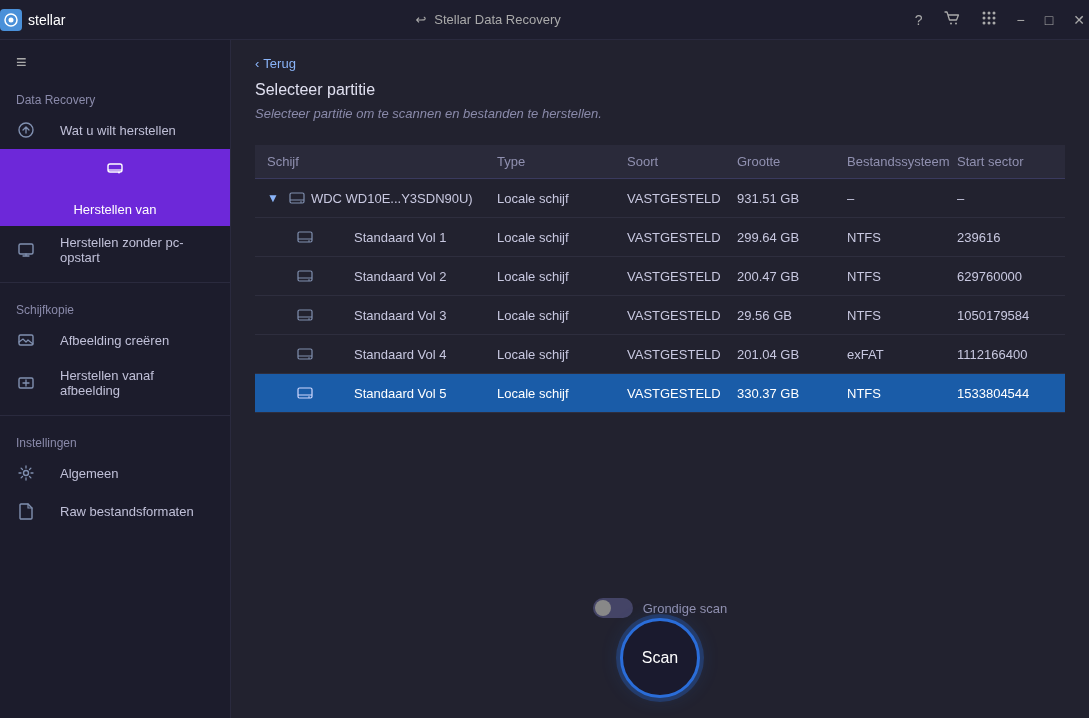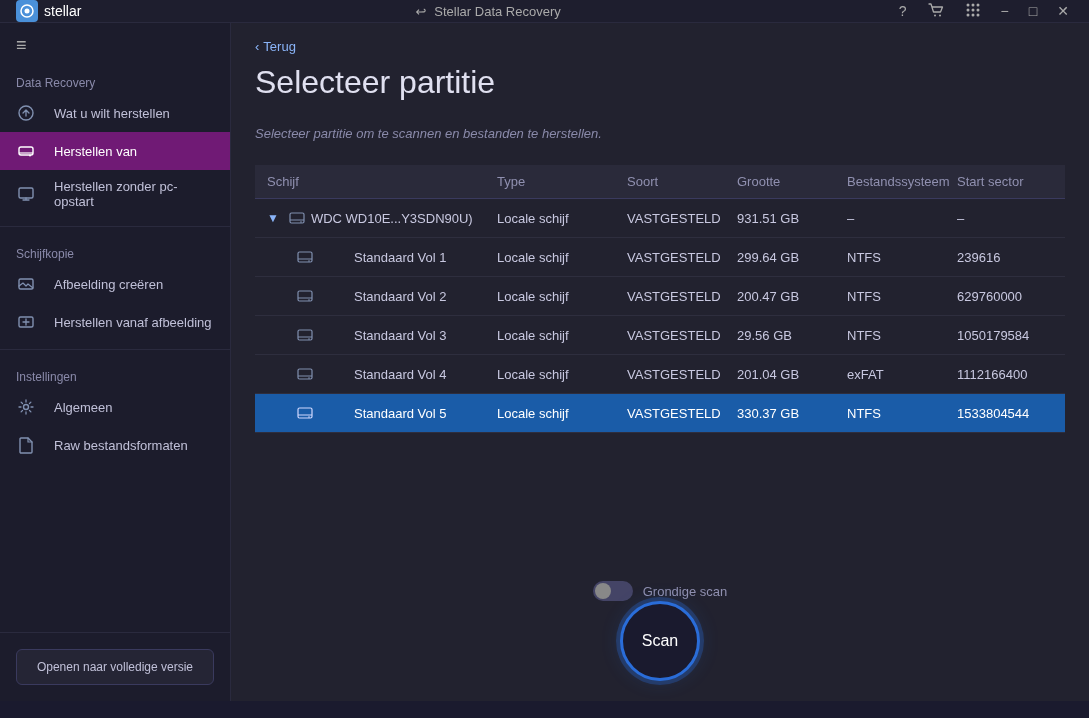--- a/index.html
+++ b/index.html
@@ -10,26 +10,26 @@
       font-family: -apple-system, BlinkMacSystemFont, 'Segoe UI', sans-serif;
       font-size: 13px;
       color: #d0d0d0;
       overflow: hidden;
       position: relative;
     }
 
     
     #titlebar {
       width: 100%;
-      height: 23px;
+      height: 40px;
       background: #1e1e2e;
       display: flex;
       align-items: center;
       justify-content: space-between;
-      padding: 0 16px;
+      padding: 0 0;
       border-bottom: 1px solid #2a2a3e;
     }
     #titlebar-left {
       display: flex;
       align-items: center;
       gap: 10px;
     }
     #logo-area {
       display: flex;
       align-items: center;
@@ -106,29 +106,30 @@
     .section-label {
       color: #8a8aaa;
       font-size: 12px;
       padding: 12px 16px 4px;
       text-transform: none;
       font-weight: 500;
     }
     .sidebar-item {
       display: flex;
       align-items: center;
-      gap: 18px;
+      gap: 24px;
       padding: 9px 16px;
       cursor: pointer;
       color: #c0c0d8;
       font-size: 13px;
     }
     .sidebar-item.active {
-      background: #701a75;
+      background: #6d28d9;
       color: #ffffff;
+      flex-direction: column;
     }
     .sidebar-icon {
       width: 20px;
       height: 20px;
       display: flex;
       align-items: center;
       justify-content: center;
       flex-shrink: 0;
     }
     .section-divider {
@@ -169,23 +170,23 @@
       display: flex;
       align-items: center;
       gap: 4px;
       color: #8ab4f8;
       font-size: 13px;
       cursor: pointer;
       margin-bottom: 10px;
     }
     #page-title {
       color: #e0e0f0;
-      font-size: 32px;
+      font-size: 16px;
       font-weight: 400;
-      margin-bottom: 25px;
+      margin-bottom: 7px;
     }
     #page-subtitle {
       color: #8a8aaa;
       font-size: 13px;
       margin-bottom: 16px;
       font-style: italic;
     }
 
     
     #table-container {
@@ -426,23 +427,20 @@
     <div class="sidebar-item">
       <span class="sidebar-icon">
         <svg width="18" height="18" viewBox="0 0 18 18" fill="none">
             <path d="M5 2h6l4 4v10a1 1 0 01-1 1H4a1 1 0 01-1-1V3a1 1 0 011-1z" stroke="#8090b0" stroke-width="1.4"></path>
             <path d="M11 2v4h4" stroke="#8090b0" stroke-width="1.2" stroke-linecap="round"></path>
           </svg>
       </span>
       <span>Raw bestandsformaten</span>
     </div>
 
-    <div id="sidebar-bottom">
-      <button id="open-full-version-btn">Openen naar volledige versie</button>
-    </div>
   </div>
 
   <div id="content">
     <div id="content-header">
       <div id="back-link">
         <span>‹</span>
         <span>Terug</span>
       </div>
       <div id="page-title">Selecteer partitie</div>
       <div id="page-subtitle">Selecteer partitie om te scannen en bestanden te herstellen.</div>

